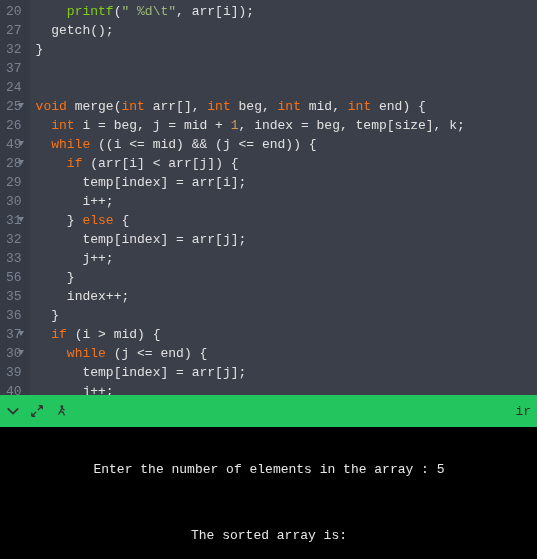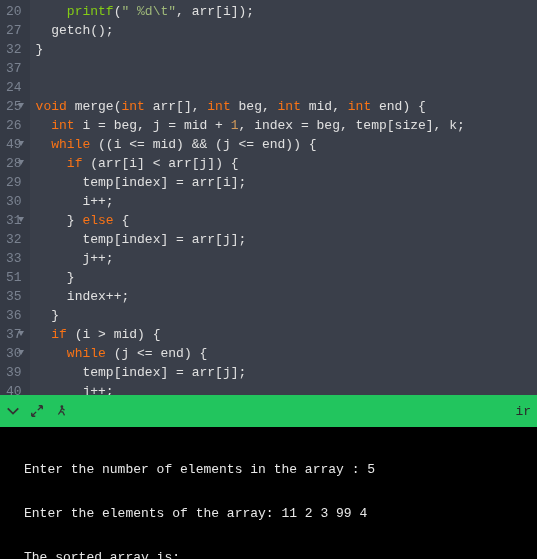--- a/index.html
+++ b/index.html
@@ -65,25 +65,26 @@
   color: #2a2a2a;
   height: 22px;
   padding: 16px 6px;
   gap: 10px;
 }
 .toolbar .spacer { flex: 1; }
 .toolbar svg { width: 14px; height: 14px; display: block; }
 .console {
   background: #000000;
   color: #e8e8e8;
-  padding: 10px 8px 4px 24px;
+  padding: 10px 8px 4px 9px;
   line-height: 22px;
   height: 132px;
   white-space: pre;
   font-family: Consolas, "Courier New", monospace;
+  text-align: center;
 }
 </style>
 </head>
 <body>
 
 <div class="editor">
   <div class="gutter" id="gutter">
       <div class="ln">20</div>
       <div class="ln">27</div>
       <div class="ln">32</div>
@@ -91,21 +92,21 @@
       <div class="ln">24</div>
       <div class="ln fold">25</div>
       <div class="ln">26</div>
       <div class="ln fold">49</div>
       <div class="ln fold">28</div>
       <div class="ln">29</div>
       <div class="ln">30</div>
       <div class="ln fold">31</div>
       <div class="ln">32</div>
       <div class="ln">33</div>
-      <div class="ln">51</div>
+      <div class="ln">56</div>
       <div class="ln">35</div>
       <div class="ln">36</div>
       <div class="ln fold">37</div>
       <div class="ln fold">30</div>
       <div class="ln">39</div>
       <div class="ln">40</div>
     </div>
   <div class="code" id="code"><div class="line">    <span class="tok-fn">printf</span><span class="tok-op">(</span><span class="tok-str">" %d\t"</span><span class="tok-op">, </span><span class="tok-id">arr</span><span class="tok-op">[</span><span class="tok-id">i</span><span class="tok-op">]);</span></div><div class="line">  <span class="tok-id">getch</span><span class="tok-op">();</span></div><div class="line"><span class="tok-op">}</span></div><div class="line"></div><div class="line"></div><div class="line"><span class="tok-kw">void</span><span class="tok-op"> </span><span class="tok-id">merge</span><span class="tok-op">(</span><span class="tok-kw">int</span><span class="tok-op"> </span><span class="tok-id">arr</span><span class="tok-op">[], </span><span class="tok-kw">int</span><span class="tok-op"> </span><span class="tok-id">beg</span><span class="tok-op">, </span><span class="tok-kw">int</span><span class="tok-op"> </span><span class="tok-id">mid</span><span class="tok-op">, </span><span class="tok-kw">int</span><span class="tok-op"> </span><span class="tok-id">end</span><span class="tok-op">) {</span></div><div class="line">  <span class="tok-kw">int</span><span class="tok-op"> </span><span class="tok-id">i</span><span class="tok-op"> = </span><span class="tok-id">beg</span><span class="tok-op">, </span><span class="tok-id">j</span><span class="tok-op"> = </span><span class="tok-id">mid</span><span class="tok-op"> + </span><span class="tok-num">1</span><span class="tok-op">, </span><span class="tok-id">index</span><span class="tok-op"> = </span><span class="tok-id">beg</span><span class="tok-op">, </span><span class="tok-id">temp</span><span class="tok-op">[</span><span class="tok-id">size</span><span class="tok-op">], </span><span class="tok-id">k</span><span class="tok-op">;</span></div><div class="line">  <span class="tok-kw">while</span><span class="tok-op"> ((</span><span class="tok-id">i</span><span class="tok-op"> &lt;= </span><span class="tok-id">mid</span><span class="tok-op">) &amp;&amp; (</span><span class="tok-id">j</span><span class="tok-op"> &lt;= </span><span class="tok-id">end</span><span class="tok-op">)) {</span></div><div class="line">    <span class="tok-kw">if</span><span class="tok-op"> (</span><span class="tok-id">arr</span><span class="tok-op">[</span><span class="tok-id">i</span><span class="tok-op">] &lt; </span><span class="tok-id">arr</span><span class="tok-op">[</span><span class="tok-id">j</span><span class="tok-op">]) {</span></div><div class="line">      <span class="tok-id">temp</span><span class="tok-op">[</span><span class="tok-id">index</span><span class="tok-op">] = </span><span class="tok-id">arr</span><span class="tok-op">[</span><span class="tok-id">i</span><span class="tok-op">];</span></div><div class="line">      <span class="tok-id">i</span><span class="tok-op">++;</span></div><div class="line">    <span class="tok-op">} </span><span class="tok-kw">else</span><span class="tok-op"> {</span></div><div class="line">      <span class="tok-id">temp</span><span class="tok-op">[</span><span class="tok-id">index</span><span class="tok-op">] = </span><span class="tok-id">arr</span><span class="tok-op">[</span><span class="tok-id">j</span><span class="tok-op">];</span></div><div class="line">      <span class="tok-id">j</span><span class="tok-op">++;</span></div><div class="line">    <span class="tok-op">}</span></div><div class="line">    <span class="tok-id">index</span><span class="tok-op">++;</span></div><div class="line">  <span class="tok-op">}</span></div><div class="line">  <span class="tok-kw">if</span><span class="tok-op"> (</span><span class="tok-id">i</span><span class="tok-op"> &gt; </span><span class="tok-id">mid</span><span class="tok-op">) {</span></div><div class="line">    <span class="tok-kw">while</span><span class="tok-op"> (</span><span class="tok-id">j</span><span class="tok-op"> &lt;= </span><span class="tok-id">end</span><span class="tok-op">) {</span></div><div class="line">      <span class="tok-id">temp</span><span class="tok-op">[</span><span class="tok-id">index</span><span class="tok-op">] = </span><span class="tok-id">arr</span><span class="tok-op">[</span><span class="tok-id">j</span><span class="tok-op">];</span></div><div class="line">      <span class="tok-id">j</span><span class="tok-op">++;</span></div></div>
 </div>
 
@@ -123,13 +124,13 @@
   <span>
     <svg viewBox="0 0 16 16">
         <circle cx="9" cy="3" r="1.6" fill="#333"></circle>
         <path d="M9 5 L7 9 L5 12 M7 9 L10 9 L12 13 M9 5 L12 7" stroke="#333" stroke-width="1.4" fill="none"></path>
       </svg>
   </span>
   <span class="spacer"></span>
   <span>ir</span>
 </div>
 
-<div class="console" id="console"><div>&nbsp;</div><div>Enter the number of elements in the array : 5</div><div>&nbsp;</div><div>Enter the elements of the array: 11 2 3 99 4</div><div>&nbsp;</div><div>The sorted array is:</div></div>
+<div class="console" id="console"><div>&nbsp;</div><div>Enter the number of elements in the array : 5</div><div>&nbsp;</div><div>&nbsp;</div><div>The sorted array is:</div></div>
 
 </body></html>

